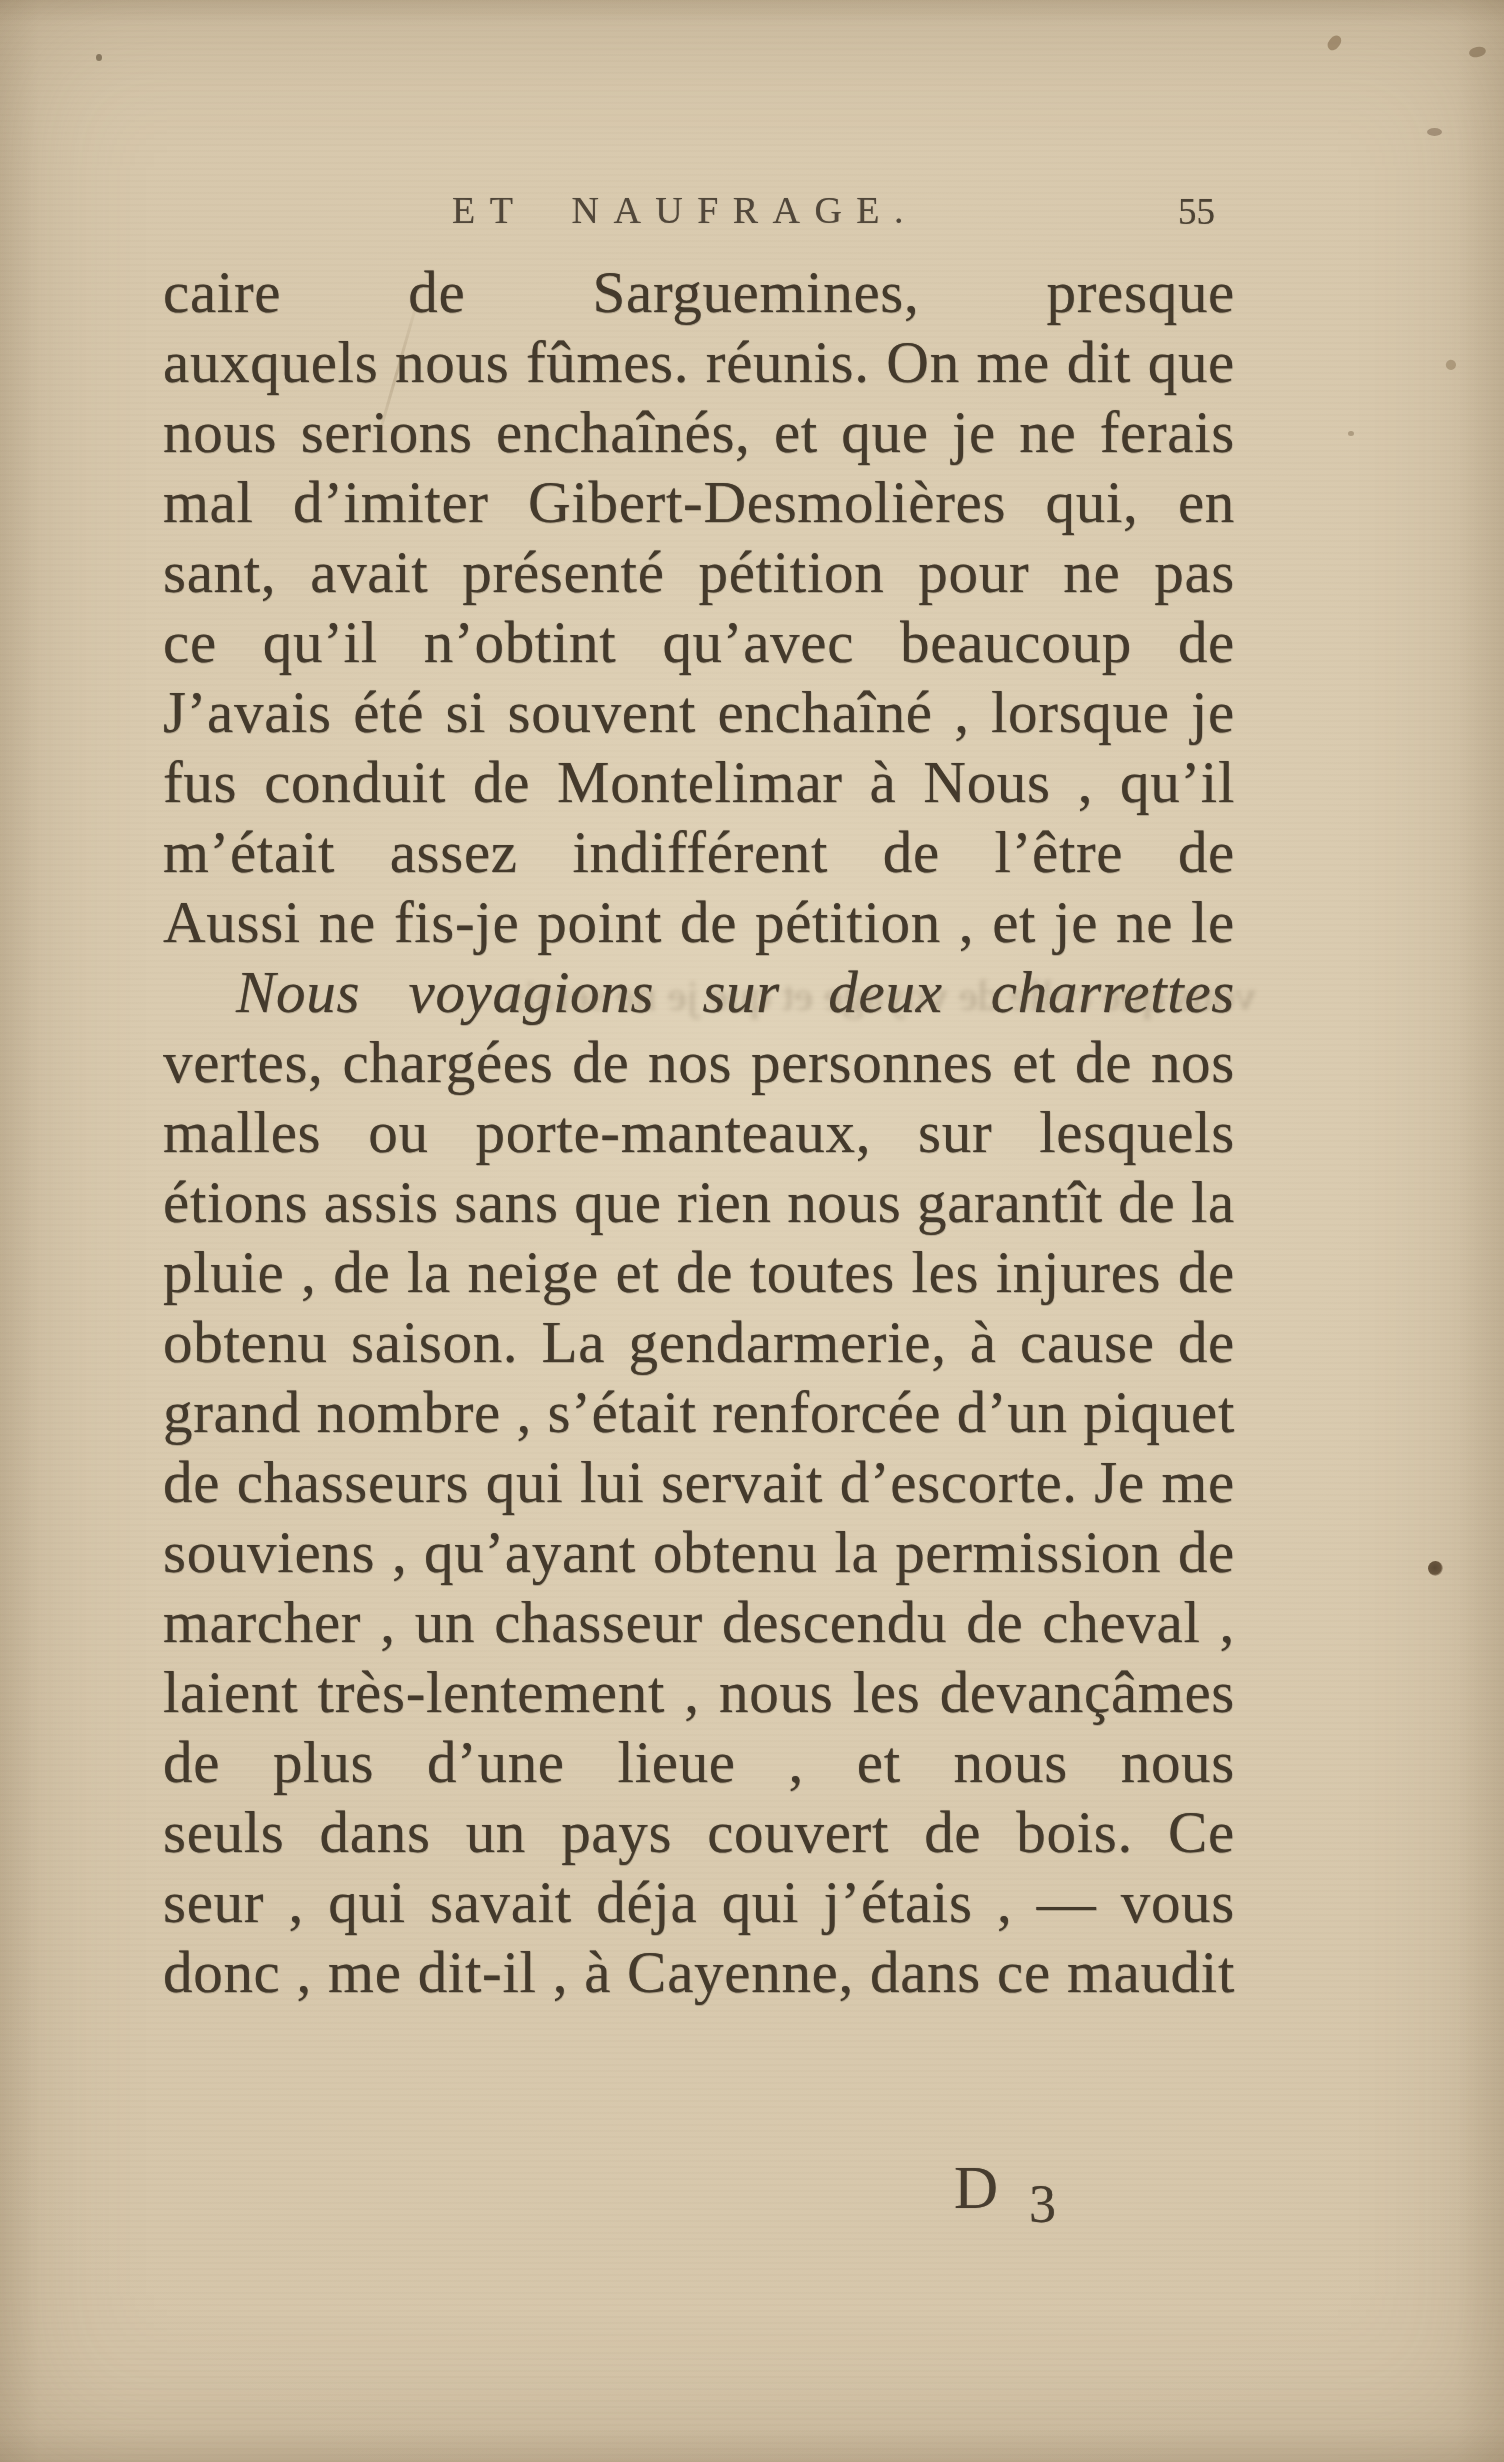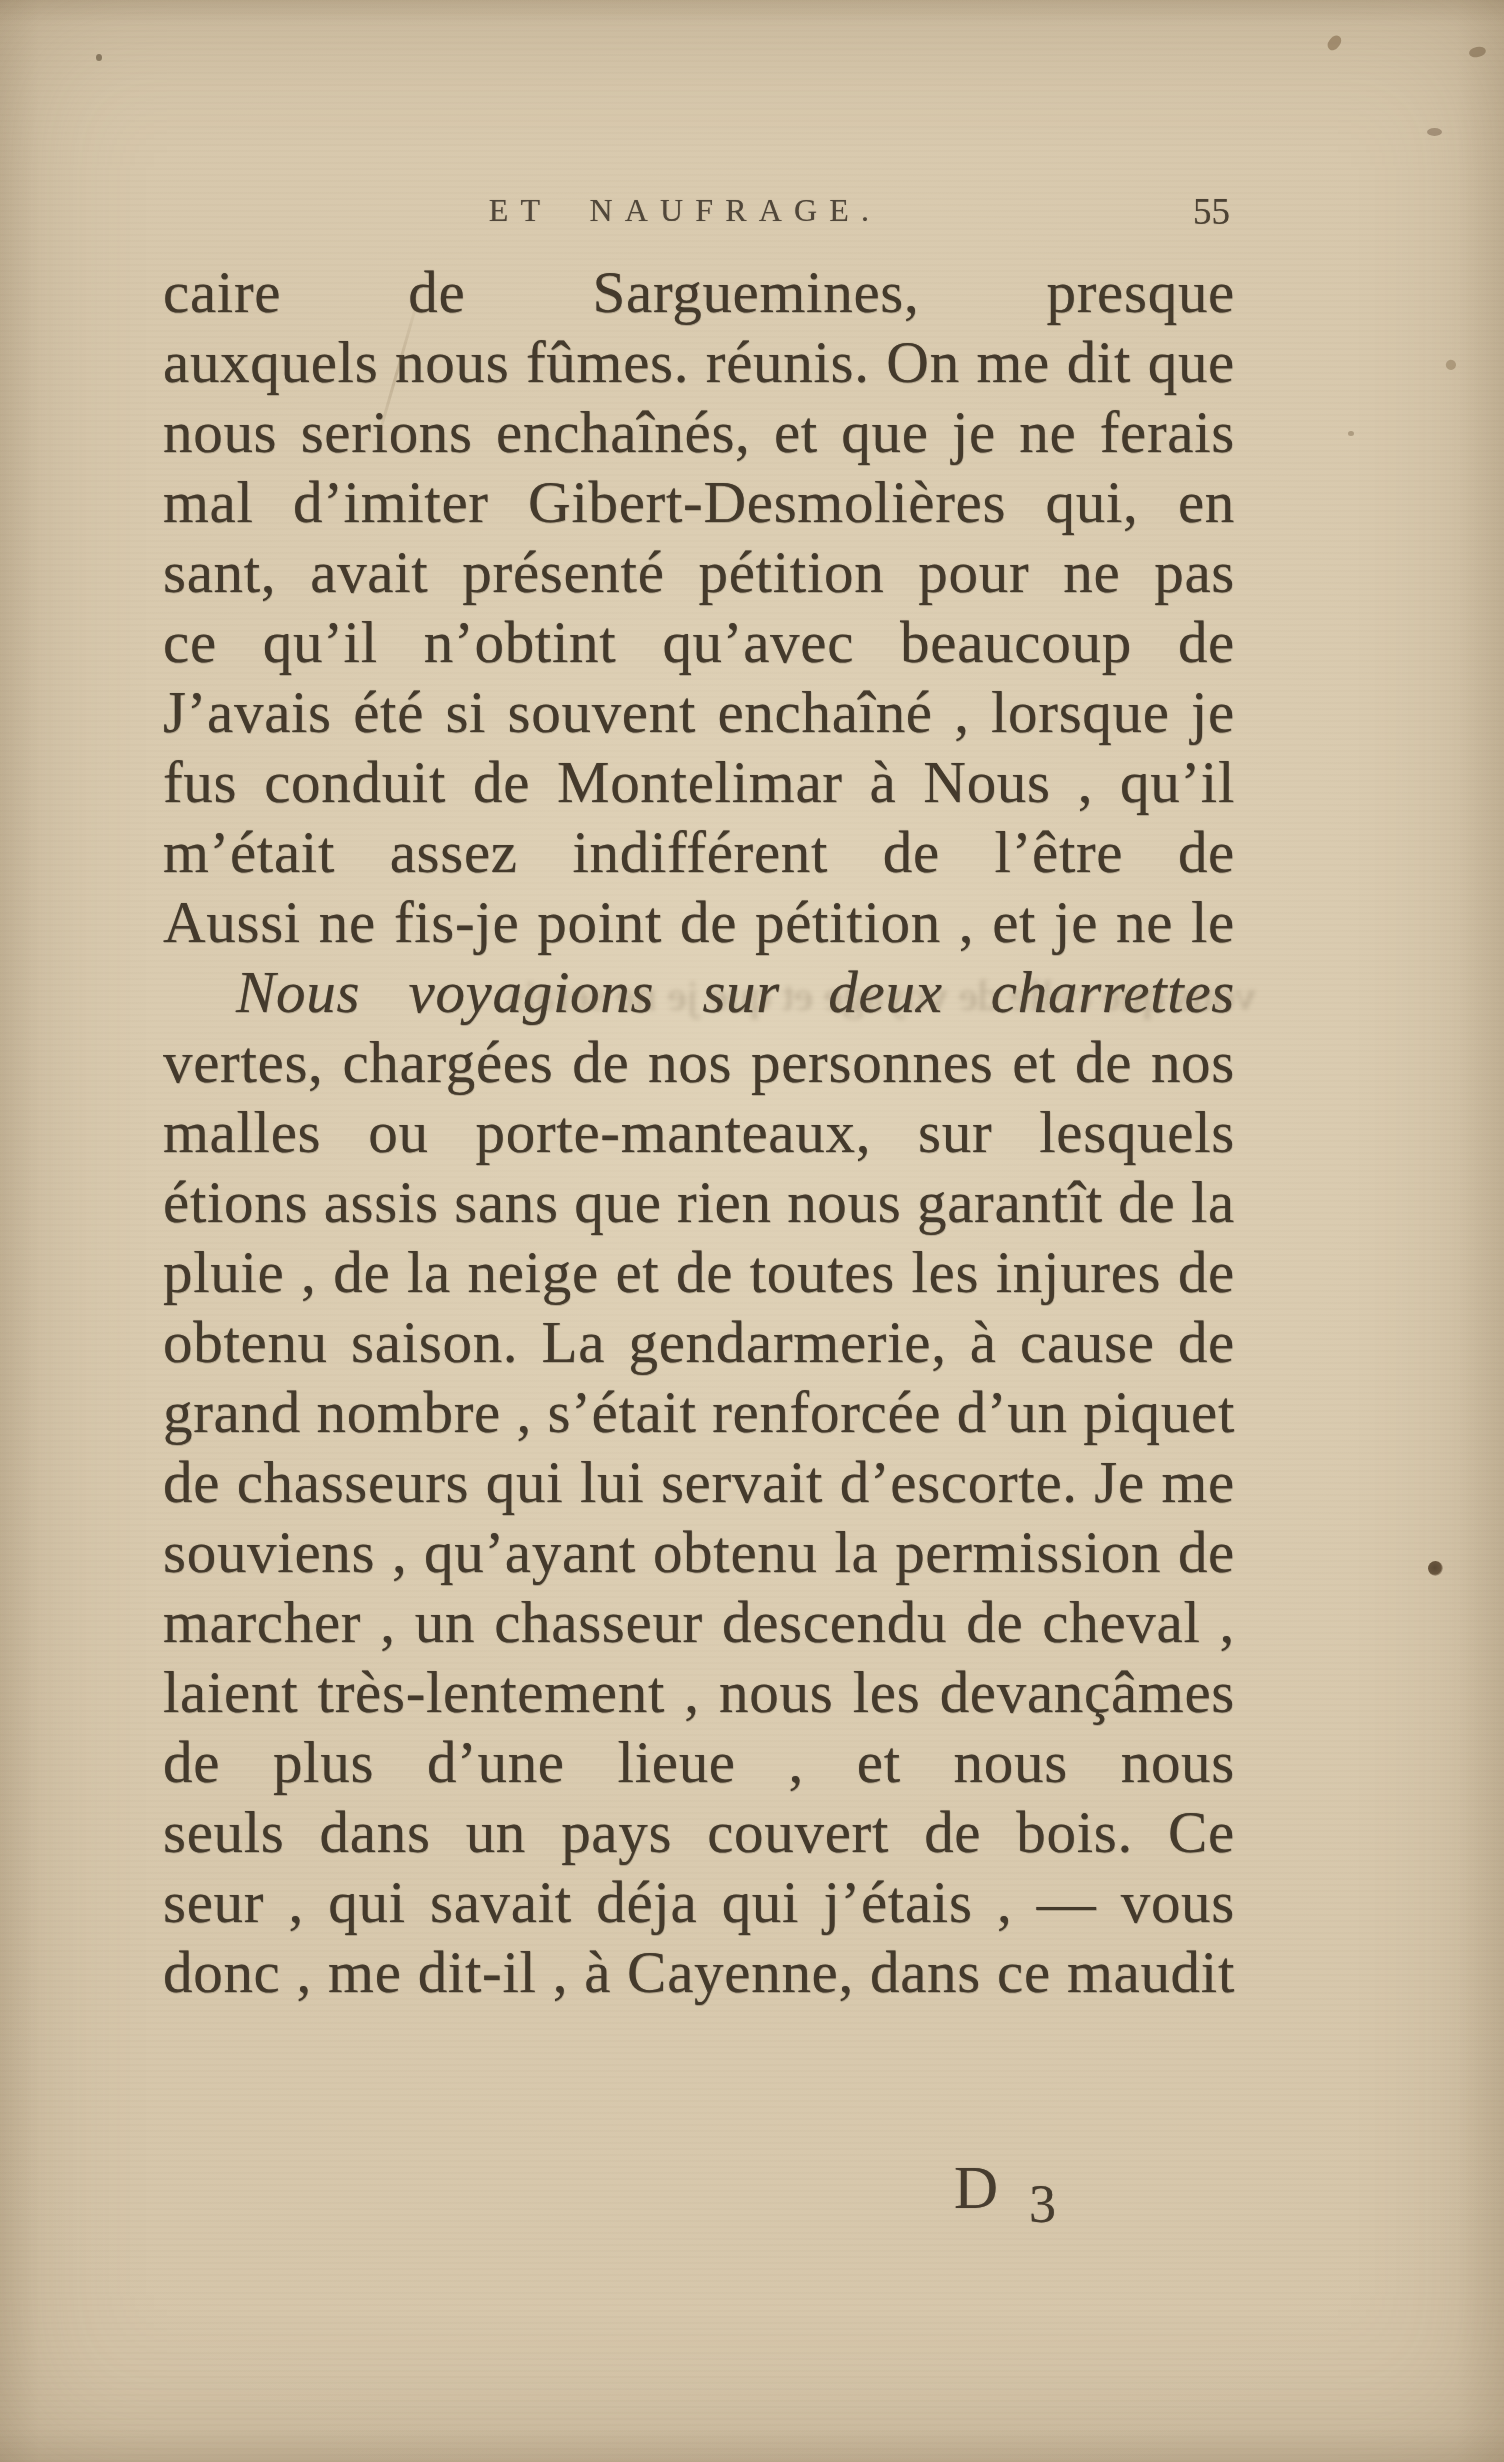--- a/index.html
+++ b/index.html
@@ -17,27 +17,27 @@
       linear-gradient(270deg, rgba(104,84,54,0.10) 0%, rgba(0,0,0,0) 48px),
       linear-gradient(90deg, rgba(104,84,54,0.10) 0%, rgba(0,0,0,0) 39px),
       repeating-linear-gradient(0deg, rgba(118,98,68,0.035) 0px, rgba(118,98,68,0.035) 1.7px, rgba(0,0,0,0) 1.7px, rgba(0,0,0,0) 6px),
       #d5c5a9;
     box-shadow: inset 0 0 139px rgba(106,84,52,0.30);
   }
   
   .header{position:absolute;left:163px;top:183px;width:1072px;height:54px;}
   .running-title{
     display:block;text-align:center;transform:translateX(-14px);
-    font-size:32px;line-height:54px;
+    font-size:38px;line-height:54px;
     letter-spacing:0.38em;word-spacing:0.55em;
     color:#51473a;
     text-shadow:0 0 0.9px rgba(81,71,58,0.55);
   }
   .folio{
-    position:absolute;right:5px;top:1.7px;
+    position:absolute;right:20px;top:1.7px;
     font-size:37px;line-height:54px;color:#4c4234;
     text-shadow:0 0 0.9px rgba(76,66,52,0.5);
   }
   
   .textblock{
     position:absolute;left:163px;top:257px;width:1072px;
     font-size:59px;color:#443a2c;
     text-shadow:0 0 0.9px rgba(68,58,44,0.6), 0.5px 0.6px 0 rgba(68,58,44,0.22);
     letter-spacing:0.012em;
   }

